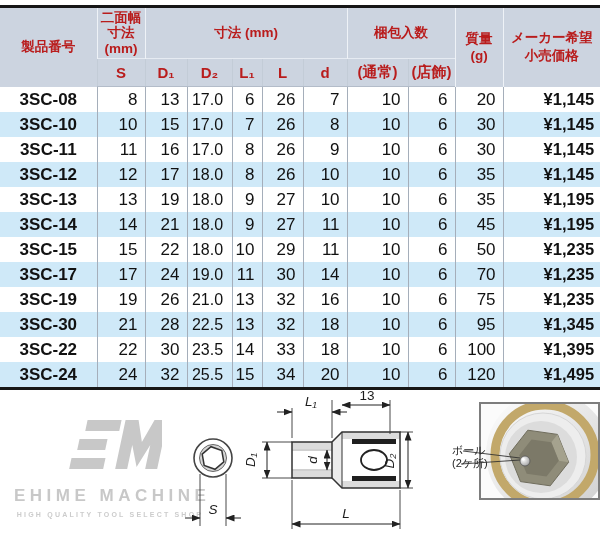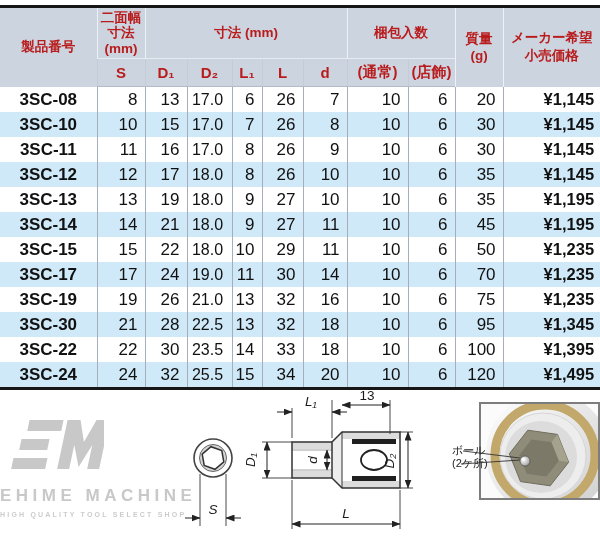--- a/index.html
+++ b/index.html
@@ -22,21 +22,21 @@
   thead tr.sub th{border-bottom:1px solid #b3bcc9;}
   tbody td{height:25px;padding:0 7px 0 0;font-size:17px;text-align:right;color:#111;
     border-left:1px solid #a5aeba;line-height:25px;overflow:hidden;}
   tbody td.c0{border-left:none;text-align:center;padding:0;font-weight:bold;letter-spacing:0;}
   tbody td.c3{padding-right:4px;font-size:16px;text-align:center;}
   tbody td.c10{font-weight:bold;padding-right:6px;font-size:16.5px;}
   tbody tr:nth-child(even){background:#cfe9f8;}
 
   
   .bottom{position:absolute;top:388px;left:0;width:600px;height:162px;}
-  .logo{position:absolute;left:0;top:30px;width:192px;text-align:left;color:#c8c8c8;}
+  .logo{position:absolute;left:14px;top:30px;width:192px;text-align:center;color:#c8c8c8;}
   .logo-name{font-size:17px;font-weight:bold;letter-spacing:4.5px;white-space:nowrap;margin-top:6px;color:#c8c8c8;}
   .logo-tag{font-size:7px;font-weight:bold;letter-spacing:2.2px;white-space:nowrap;margin-top:5px;color:#cccccc;}
   .photo{position:absolute;left:479px;top:14px;width:117px;height:94px;border:2px solid #7d7d7d;
     background:#fbfbfb;overflow:hidden;}
   .ball-note{position:absolute;left:420px;top:56px;font-size:11px;line-height:12.5px;color:#222;white-space:pre-line;margin-left:32px;}
   svg.overlay{position:absolute;left:0;top:0;width:600px;height:162px;pointer-events:none;}
   .dim{font-size:13.5px;font-style:italic;fill:#1c1c1c;font-family:"Liberation Sans",sans-serif;}
   .dimn{font-size:13.5px;fill:#1c1c1c;font-family:"Liberation Sans",sans-serif;}
 </style>
 </head>

